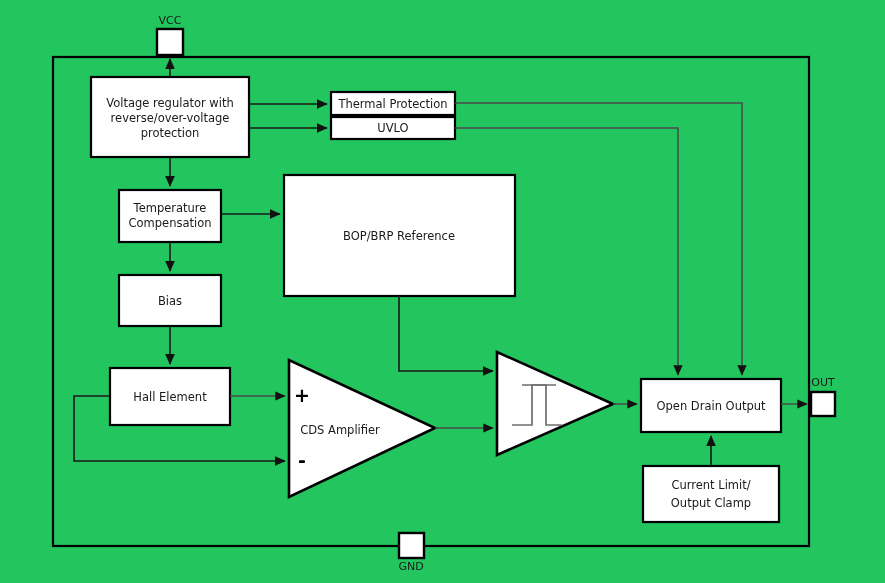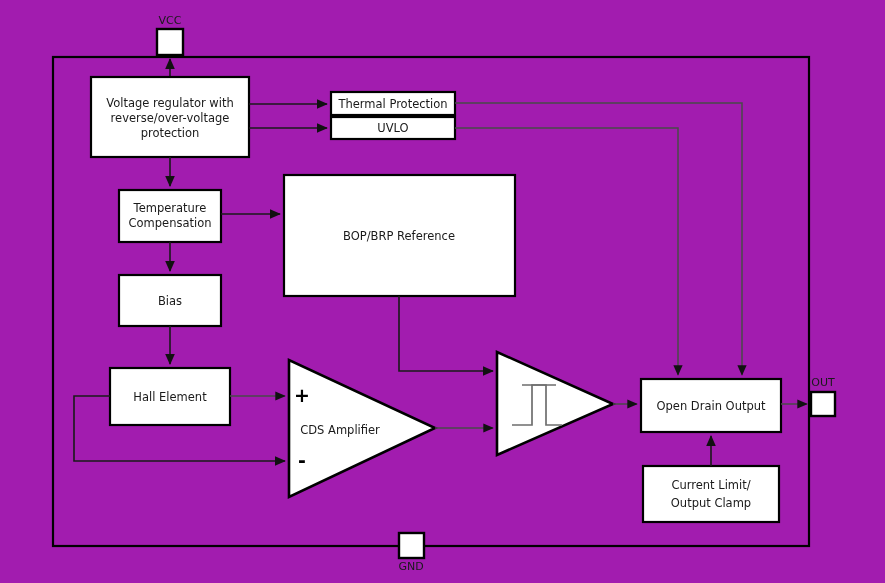--- a/index.html
+++ b/index.html
@@ -7,21 +7,21 @@
     padding: 0;
     background: #ffffff;
   }
   body {
     font-family: "DejaVu Sans", sans-serif;
   }
   #canvas {
     position: relative;
     width: 885px;
     height: 583px;
-    background: #a21caf;
+    background: #22c55e;
     overflow: hidden;
   }
   svg#diagram {
     position: absolute;
     left: 0;
     top: 0;
     width: 885px;
     height: 583px;
     display: block;
   }

